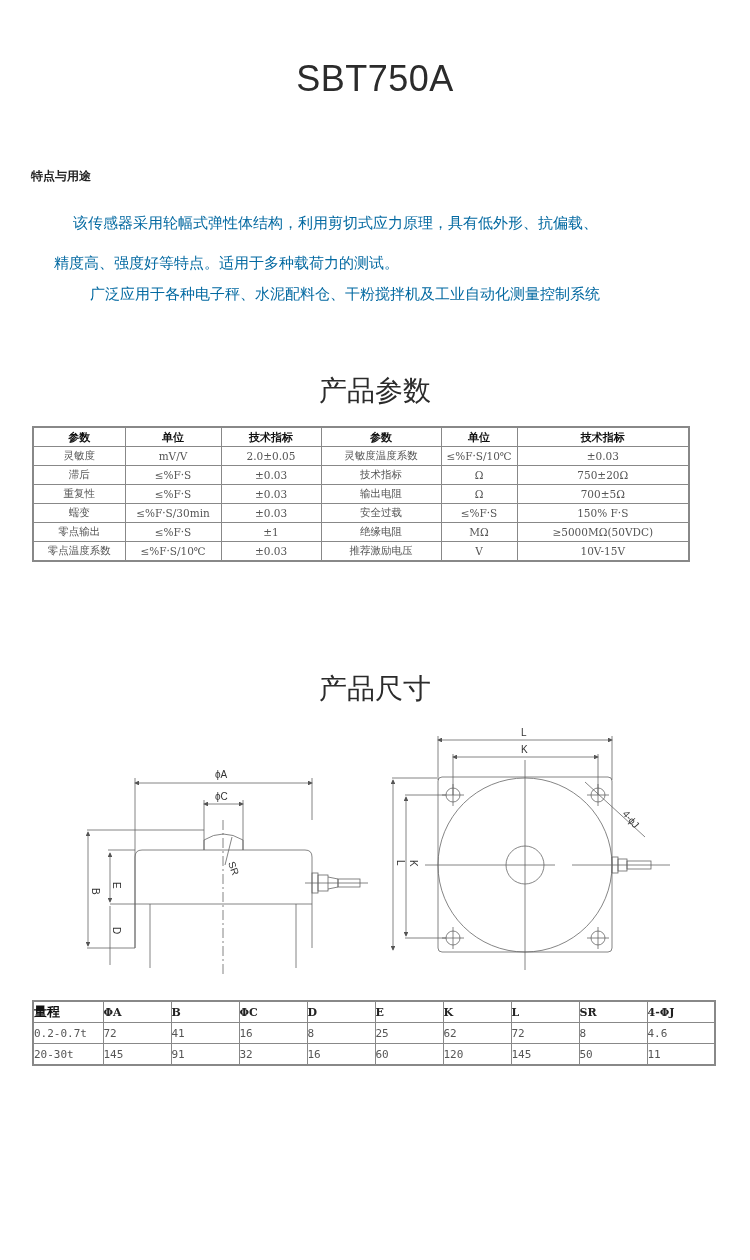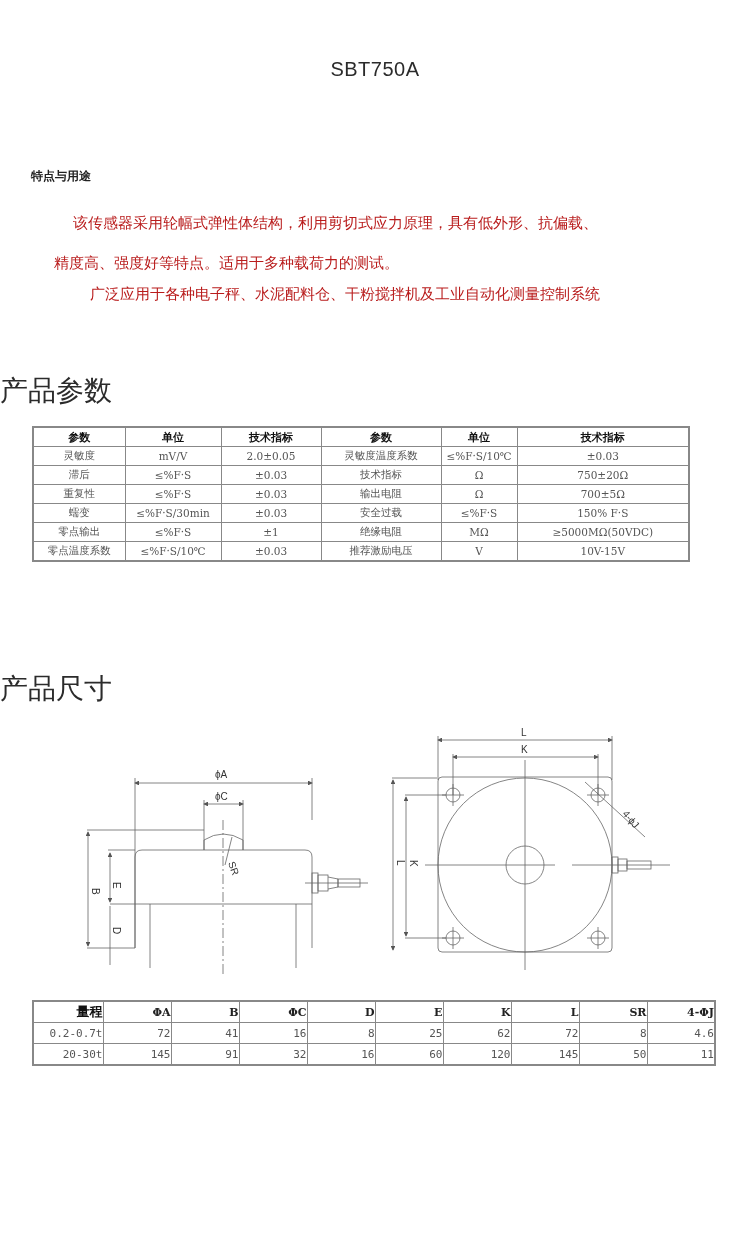--- a/index.html
+++ b/index.html
@@ -1,30 +1,30 @@
 <!DOCTYPE html>
 <html><head>
 <meta charset="utf-8">
 <style>
   html, body { margin: 0; padding: 0; background: #ffffff; }
   body { width: 750px; height: 1260px; position: relative; overflow: hidden;
          font-family: "DejaVu Sans", "Liberation Sans", sans-serif; color: #333; }
   .title { position: absolute; top: 58px; left: 0; width: 750px; text-align: center;
-           font-family: "Liberation Sans", sans-serif; font-size: 20px; color: #2b2b2b; letter-spacing: 0.5px; }
+           font-family: "Liberation Sans", sans-serif; font-size: 36px; color: #2b2b2b; letter-spacing: 0.5px; }
   .sec-h { position: absolute; left: 31px; top: 168px; font-size: 12px; font-weight: bold; color: #222; }
-  .para { position: absolute; font-size: 15px; color: #b91c1c; white-space: nowrap; }
-  .center-h { position: absolute; left: 0; width: 750px; text-align: left; font-size: 28px; color: #2b2b2b; }
+  .para { position: absolute; font-size: 15px; color: #0369a1; white-space: nowrap; }
+  .center-h { position: absolute; left: 0; width: 750px; text-align: center; font-size: 28px; color: #2b2b2b; }
   table.spec { position: absolute; left: 32px; top: 426px; border-collapse: collapse;
                font-family: "DejaVu Serif", "Liberation Serif", serif; font-size: 10.5px; color: #555; }
   table.spec td, table.spec th { border: 1px solid #888; height: 18px; padding: 0; text-align: center; }
   table.spec th { font-family: "DejaVu Sans", sans-serif; font-weight: bold; color: #111; font-size: 11px; margin-left: 44px; }
   table.spec { border: 2px solid #888; }
   table.dim { position: absolute; left: 32px; top: 1000px; border-collapse: collapse;
               font-family: "DejaVu Sans Mono", "Liberation Mono", monospace; font-size: 11px; color: #555; border: 2px solid #888; }
-  table.dim td, table.dim th { border: 1px solid #888; height: 20px; padding: 0; text-align: right; }
+  table.dim td, table.dim th { border: 1px solid #888; height: 20px; padding: 0; text-align: left; }
   table.dim th { font-family: "DejaVu Serif", serif; font-weight: bold; color: #222; font-size: 11px; }
   table.dim th.first { font-family: "DejaVu Sans", sans-serif; font-size: 13px; color: #111; }
   svg.drawing { position: absolute; left: 0; top: 720px; }
   .dimlabel { font-family: "Liberation Sans", sans-serif; font-size: 10px; fill: #333; }
 </style>
 </head>
 <body>
 
 <div class="title">SBT750A</div>
 

